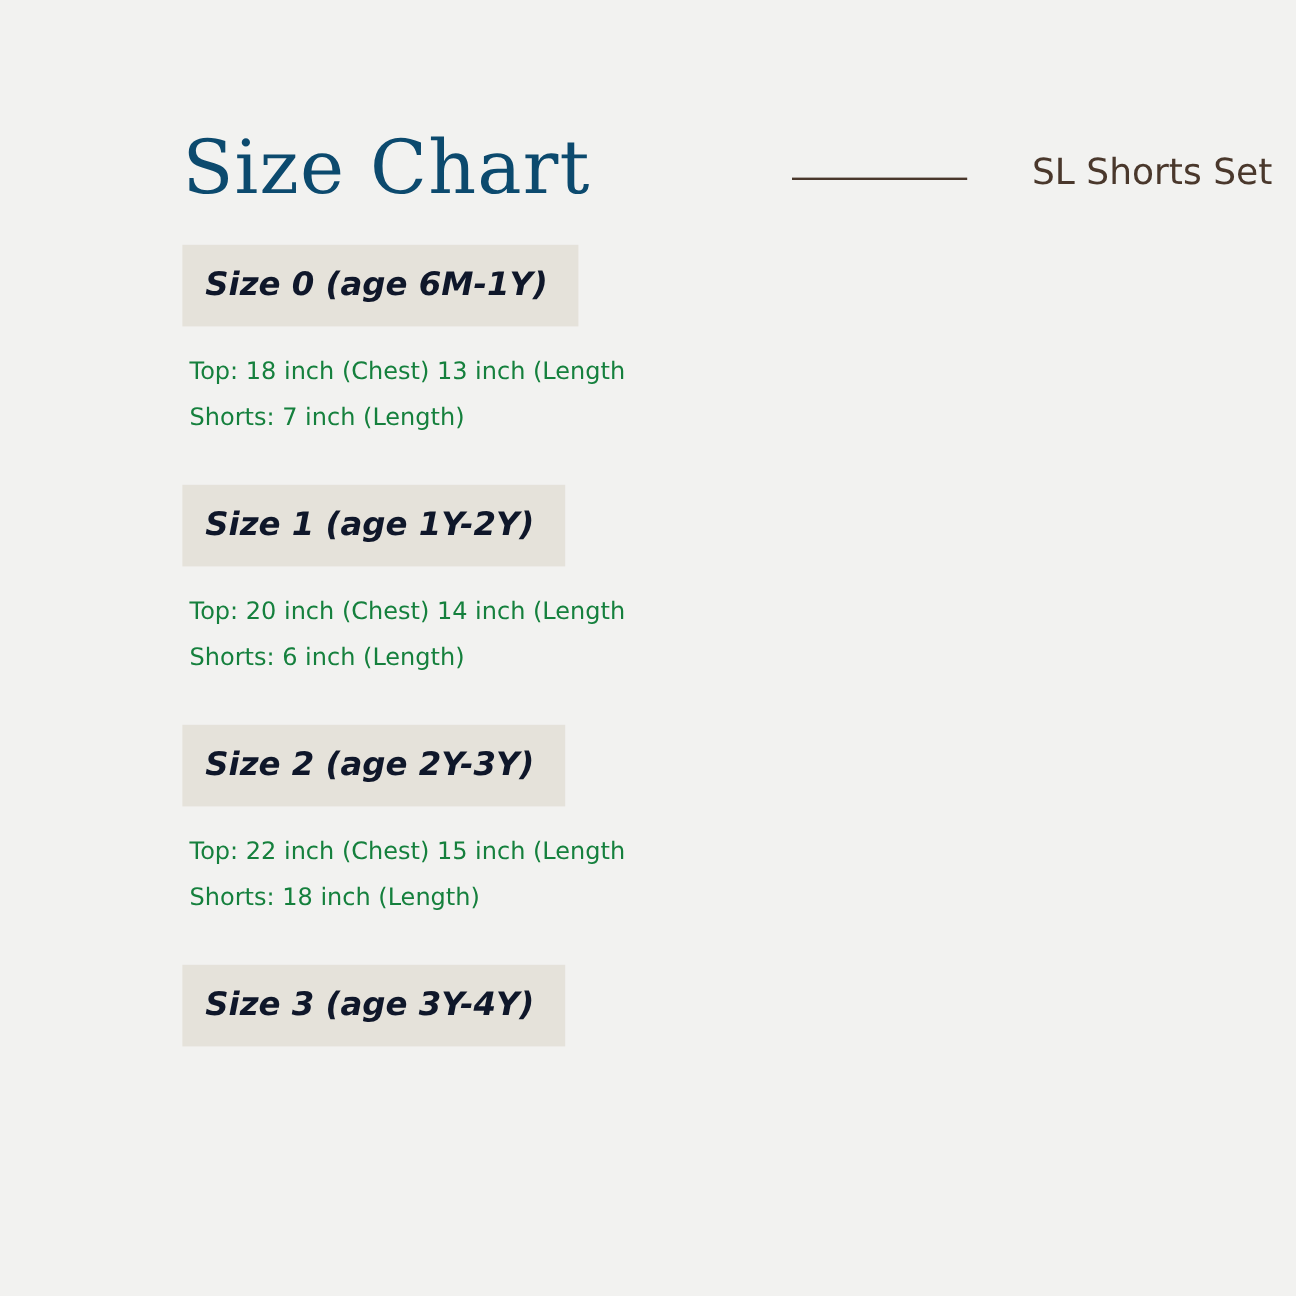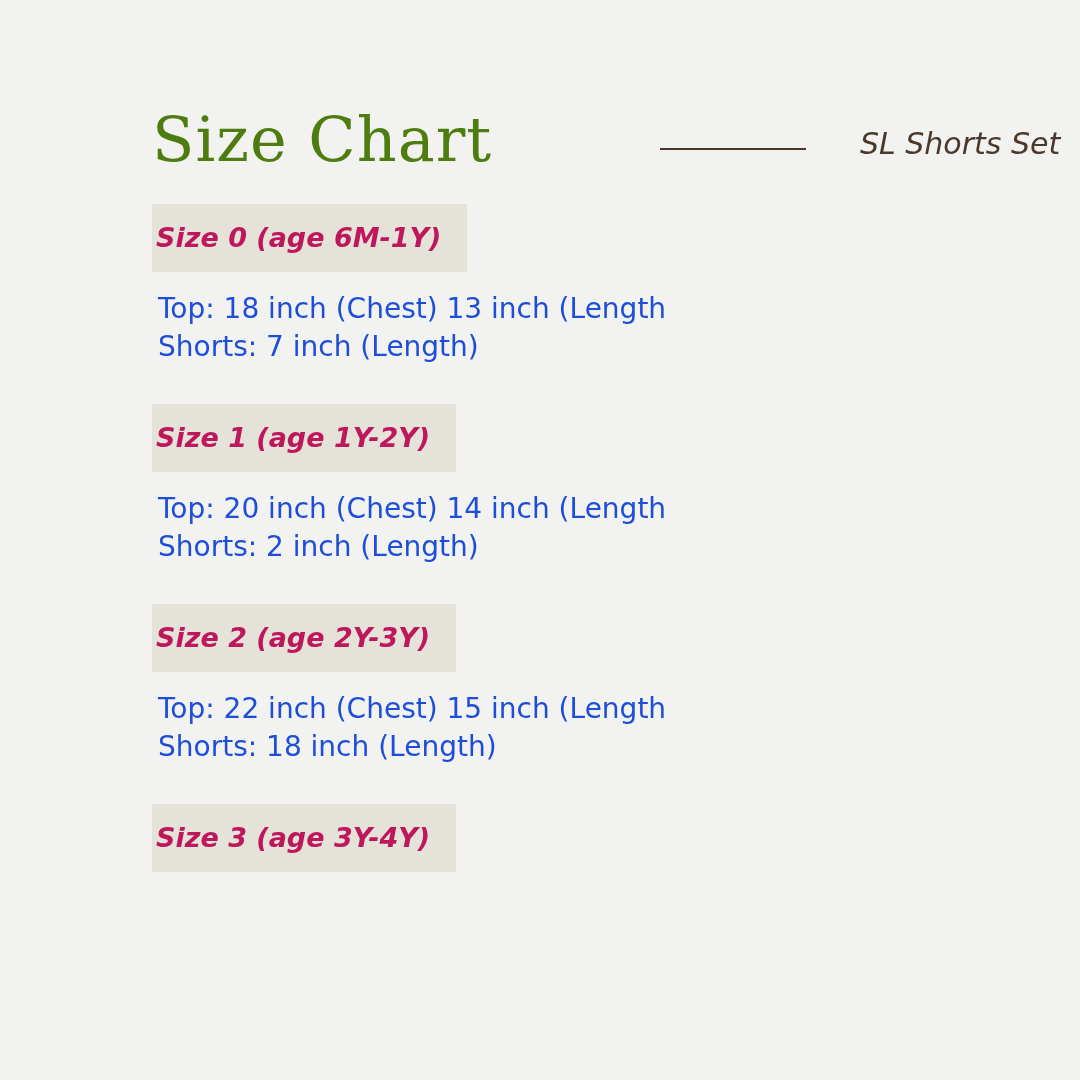--- a/index.html
+++ b/index.html
@@ -29,75 +29,74 @@
     height: 90px;
   }
   .title {
     position: absolute;
     left: 0;
     top: 0;
     font-family: "DejaVu Serif", serif;
     font-size: 62px;
     line-height: 80px;
     letter-spacing: 1px;
-    color: #4d7c0f;
+    color: #0c4a6e;
     white-space: nowrap;
   }
   .title-rule {
     position: absolute;
     left: 508px;
     top: 48px;
     width: 146px;
     height: 2px;
     background: #4a382c;
   }
   .subtitle {
     position: absolute;
     left: 708px;
     top: 24px;
     font-family: "DejaVu Sans", sans-serif;
-    font-style: italic;
     font-size: 30px;
     line-height: 40px;
     color: #4a382c;
     white-space: nowrap;
     text-align: right;
   }
 
   
   .blocks {
     position: absolute;
     left: 152px;
     top: 204px;
     width: 860px;
   }
   .size-block {
     margin-bottom: 0;
   }
   .size-label {
     display: inline-block;
     background: #e5e2da;
-    color: #be185d;
+    color: #0f172a;
     font-weight: bold;
     font-style: italic;
     font-size: 27px;
     line-height: 32px;
-    padding: 18px 26px 18px 4px;
+    padding: 18px 26px 18px 19px;
     box-sizing: border-box;
     white-space: nowrap;
     text-align: center;
   }
   .size-lines {
     margin: 18px 0 0 0;
     padding: 0 0 0 6px;
   }
   .size-lines .line {
-    font-size: 28px;
+    font-size: 20px;
     line-height: 38px;
-    color: #1d4ed8;
+    color: #15803d;
     white-space: nowrap;
   }
   .spacer {
     height: 38px;
   }
 </style>
 </head>
 <body>
 
 <div class="page">
@@ -117,21 +116,21 @@
         <div class="line">Shorts: 7 inch (Length)</div>
       </div>
     </div>
 
     <div class="spacer"></div>
 
     <div class="size-block">
       <div class="size-label">Size 1 (age 1Y-2Y)</div>
       <div class="size-lines">
         <div class="line">Top: 20 inch (Chest)  14 inch (Length</div>
-        <div class="line">Shorts: 2 inch (Length)</div>
+        <div class="line">Shorts: 6 inch (Length)</div>
       </div>
     </div>
 
     <div class="spacer"></div>
 
     <div class="size-block">
       <div class="size-label">Size 2 (age 2Y-3Y)</div>
       <div class="size-lines">
         <div class="line">Top: 22 inch (Chest)  15 inch (Length</div>
         <div class="line">Shorts: 18 inch (Length)</div>

